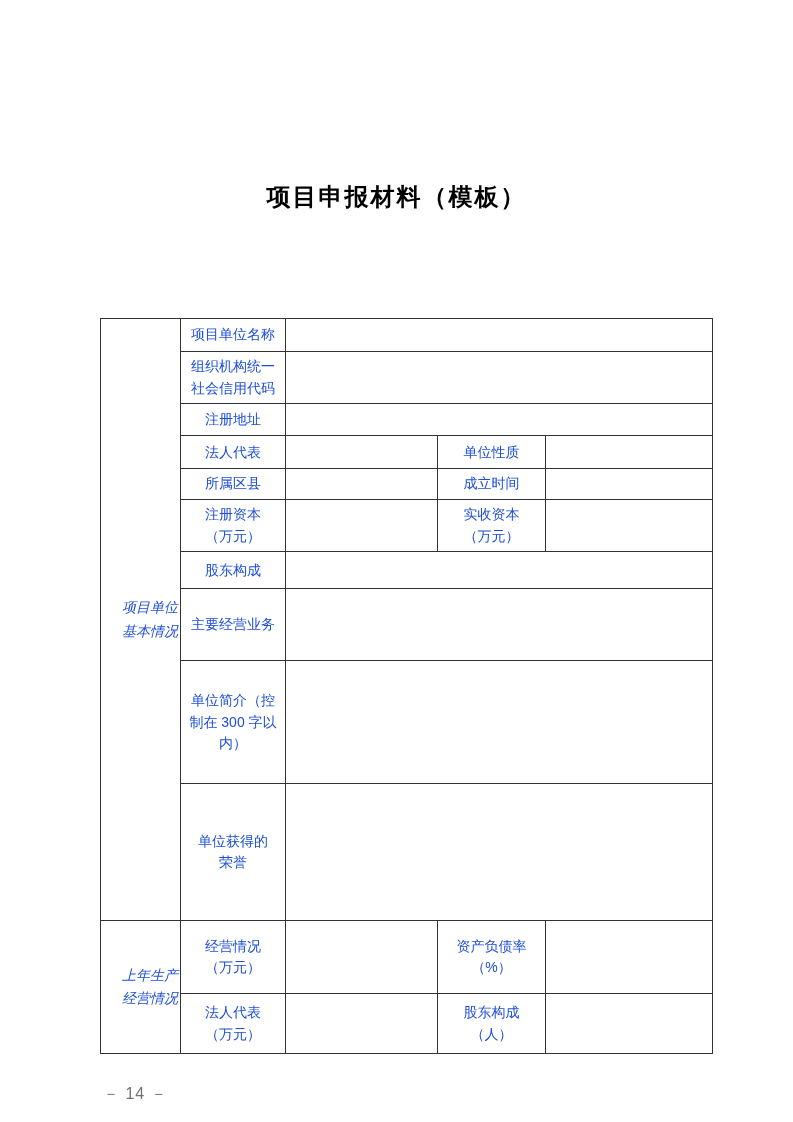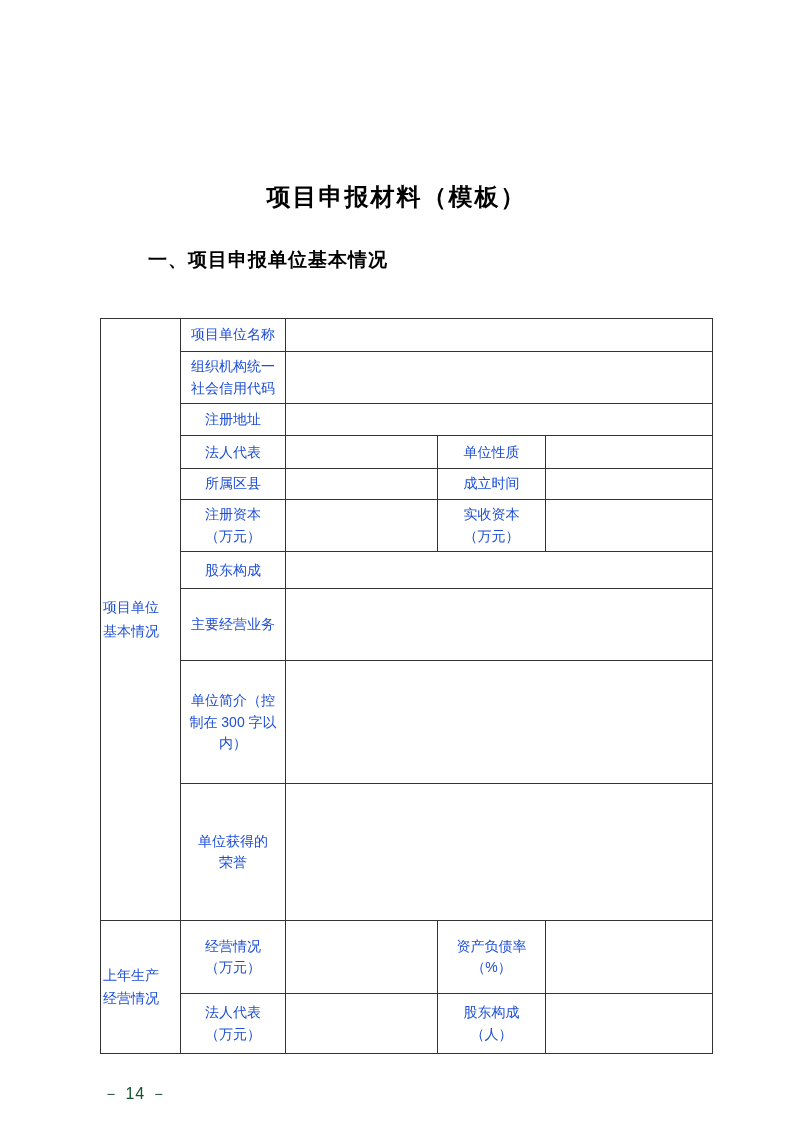--- a/index.html
+++ b/index.html
@@ -45,51 +45,51 @@
     border-collapse: collapse;
     table-layout: fixed;
   }
   table.form-table td {
     border: 1px solid #333333;
     font-size: 14px;
     color: #1d4ed8;
     vertical-align: middle;
   }
   td.group {
-    text-align: left;
+    text-align: right;
     white-space: pre-line;
     line-height: 1.7;
     padding: 4px 2px;
+    font-style: italic;
   }
   td.label {
     text-align: center;
     white-space: pre-line;
     line-height: 1.55;
     padding: 4px 6px;
   }
   td.value {
     background: #ffffff;
   }
   .page-number {
     position: absolute;
     top: 1043px;
     left: 103px;
     font-size: 16px;
-    color: #14532d;
+    color: #737373;
     letter-spacing: 1px;
   }
 </style>
 </head>
 <body>
 
 <div class="page">
 
   <div class="doc-title">项目申报材料（模板）</div>
 
-  <div class="section-heading">一、项目申报单位基本情况</div>
 
   <table class="form-table">
     <colgroup>
       <col style="width:80px">
       <col style="width:105px">
       <col style="width:152px">
       <col style="width:108px">
       <col style="width:167px">
     </colgroup>
     <tbody>

